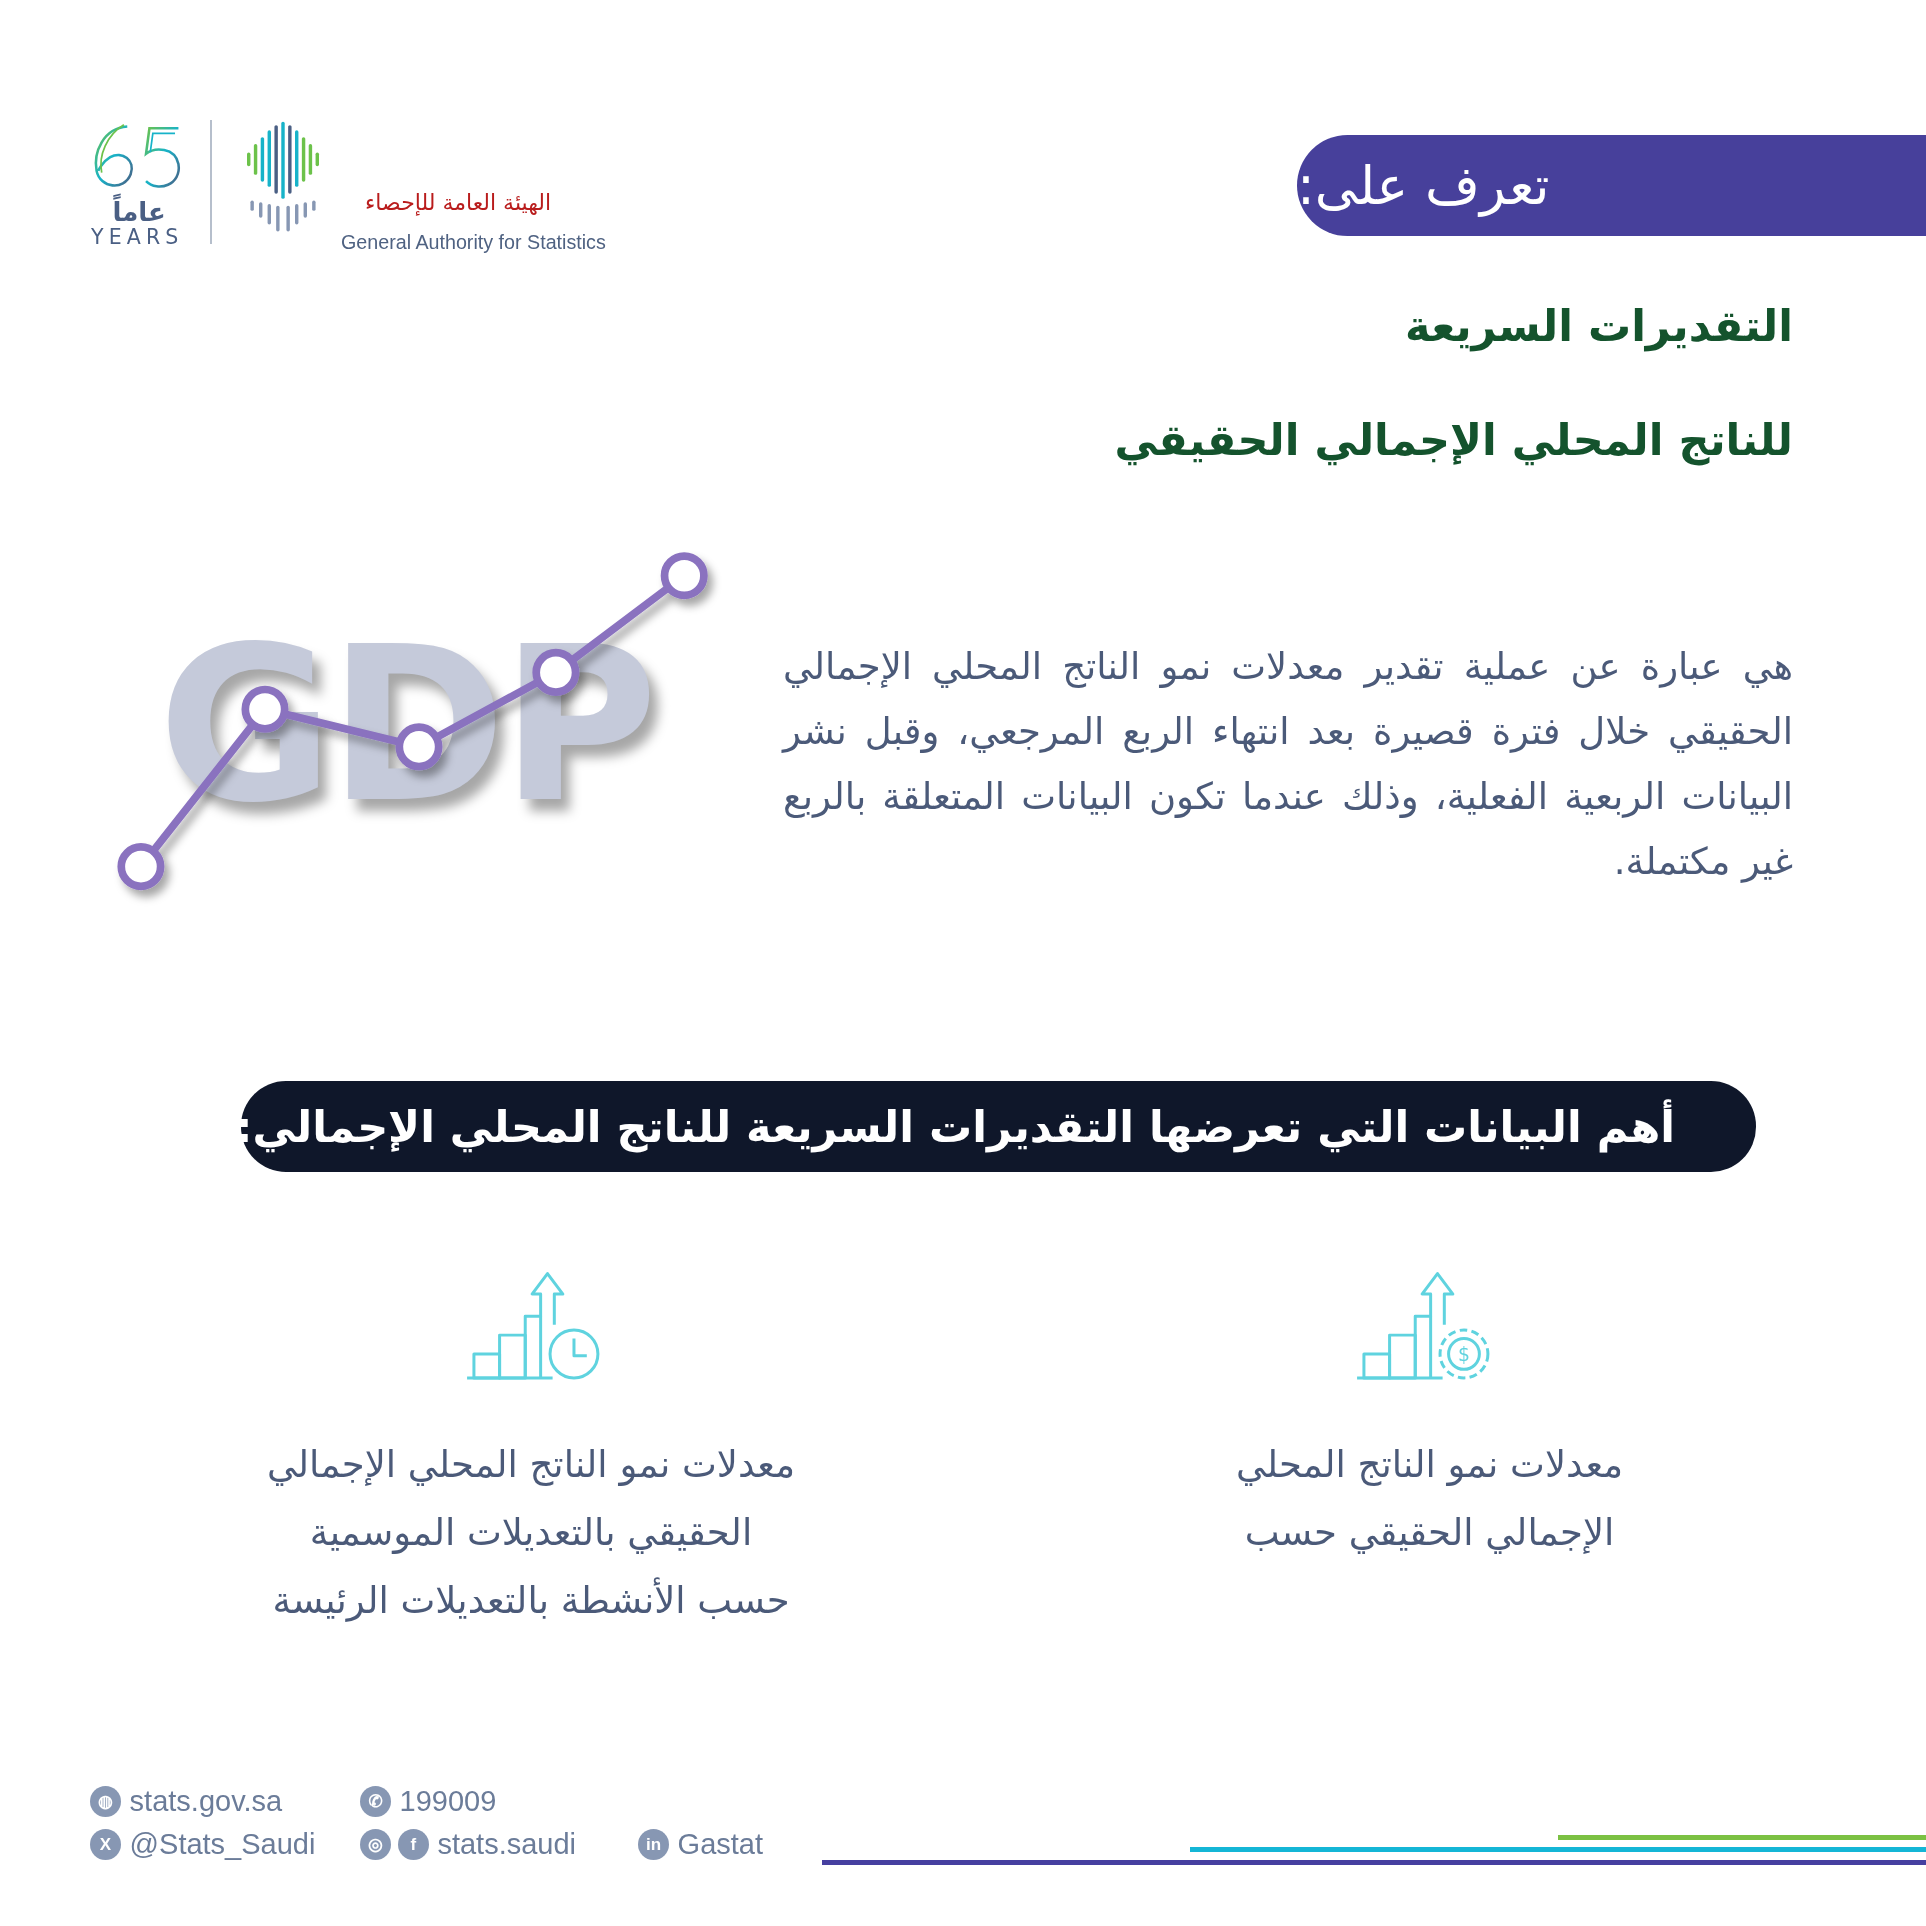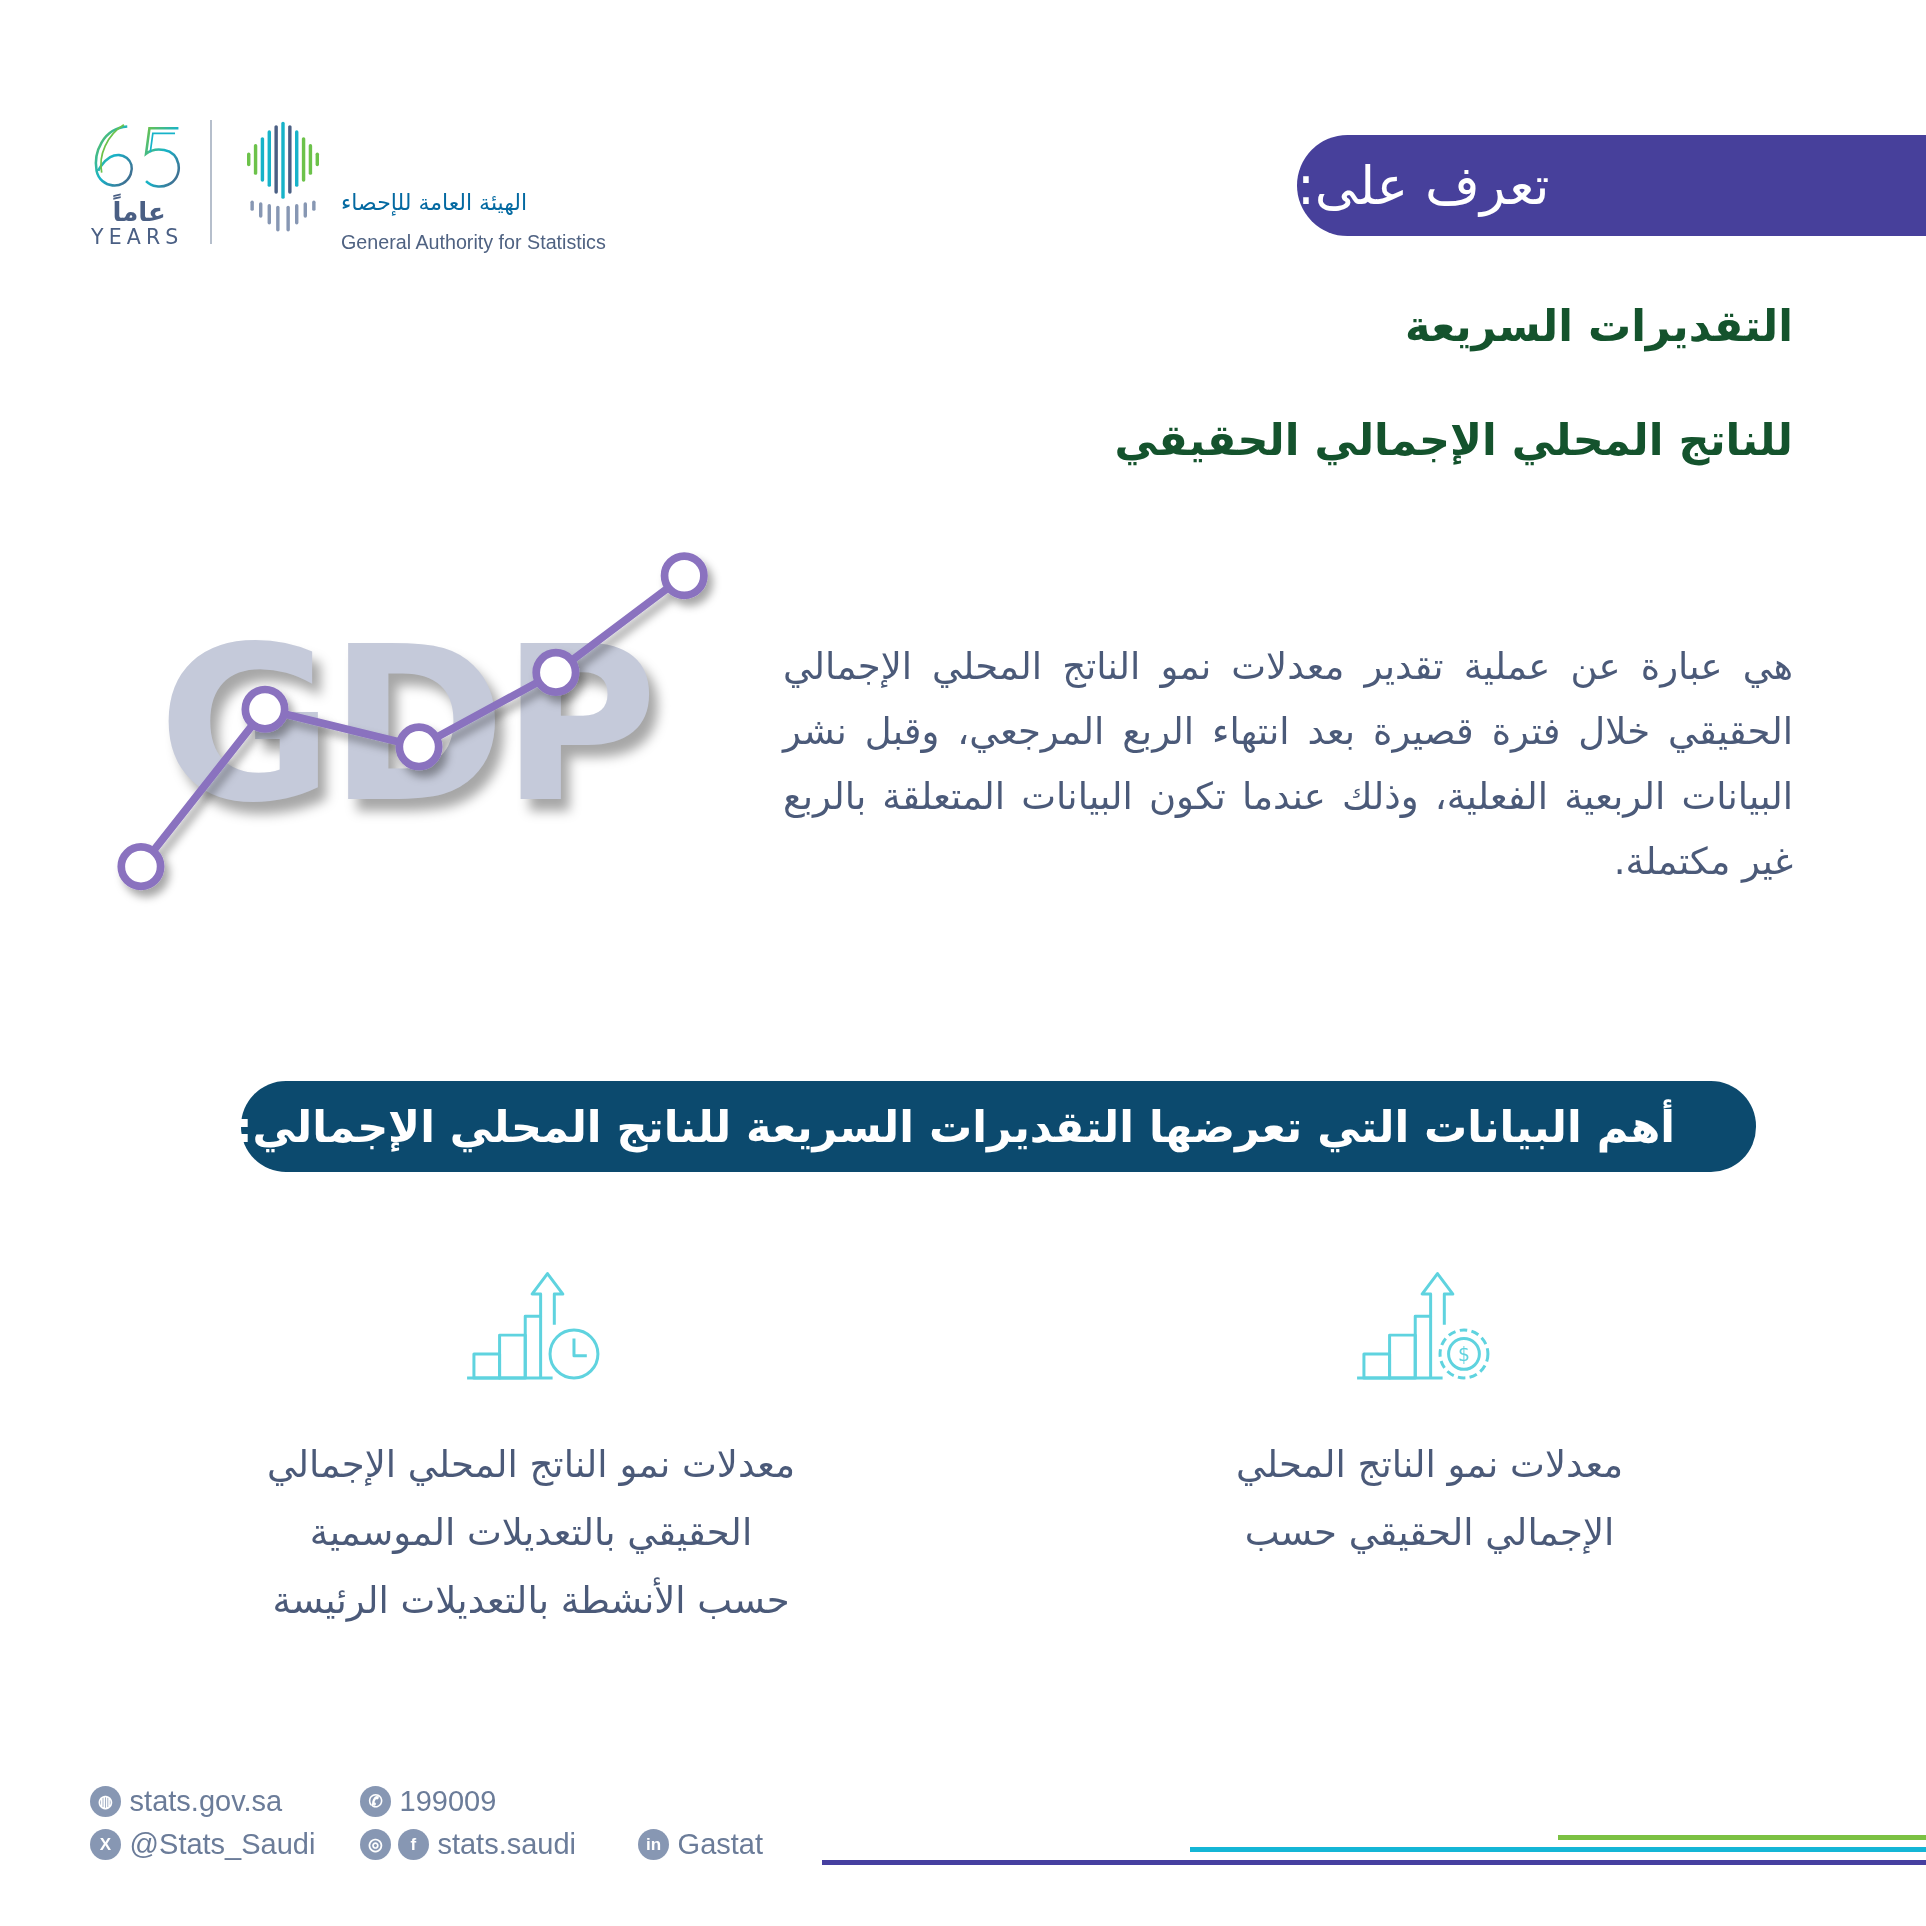--- a/index.html
+++ b/index.html
@@ -11,42 +11,42 @@
   .abs { position: absolute; }
 
   
   .logo-65 { left: 86px; top: 118px; width: 103px; height: 128px; }
   .logo-65 .ar { position: absolute; left: 1.7px; top: 75px; width: 103px; text-align: center; direction: rtl;
     font-size: 26px; color: #4a5f84; font-weight: 700; }
   .logo-65 .years { position: absolute; left: 5.1px; top: 107px; font-size: 20.5px; letter-spacing: 5.1px; color: #4a5f84; }
   .logo-sep { left: 210px; top: 120px; width: 1.7px; height: 124px; background: #b6bfcc; }
   .gastat-mark { left: 240px; top: 120px; width: 86px; height: 120px; }
   .gastat-text { left: 341px; top: 190px; }
-  .gastat-ar { direction: rtl; font-size: 22px; color: #0369a1; letter-spacing: 1.7px; white-space: nowrap; text-align: left; }
+  .gastat-ar { direction: rtl; font-size: 22px; color: #b91c1c; letter-spacing: 1.7px; white-space: nowrap; text-align: left; margin-left: 24px; }
   .gastat-en { font-family: "Liberation Sans", sans-serif; font-size: 19.7px; color: #4f6282; margin-top: 16px; white-space: nowrap; }
 
   
   .title-pill { left: 1297px; top: 135px; width: 629px; height: 101px; background: #47409b;
     border-radius: 51px 0 0 51px; display: flex; align-items: center; justify-content: flex-start; }
   .title-pill span { color: #ffffff; font-size: 53px; direction: rtl; margin-right: 141px; font-weight: 400; }
 
   .heading { right: 133px; text-align: right; direction: rtl; color: #14532d; font-weight: 700; font-size: 43px; white-space: nowrap; }
   .heading.l1 { top: 301px; }
   .heading.l2 { top: 415px; }
 
   
   .gdp-wrap { left: 111px; top: 548px; width: 616px; height: 360px; }
   .gdp-letters { position: absolute; left: 47px; top: 70px; font-family: "DejaVu Sans", sans-serif; font-weight: 900;
     font-size: 214px; letter-spacing: -5.1px; color: #c5cada; text-shadow: 8.6px 12px 12px rgba(0,0,0,0.35); line-height: 1; }
 
   .desc { right: 133px; top: 634px; width: 1010px; direction: rtl; text-align: justify; text-align-last: right;
     color: #4b5a79; font-size: 37px; line-height: 65px; }
 
   
-  .teal-pill { left: 241px; top: 1081px; width: 1515px; height: 91px; background: #0c4a6e; border-radius: 45px;
+  .teal-pill { left: 241px; top: 1081px; width: 1515px; height: 91px; background: #0f172a; border-radius: 45px;
     display: flex; align-items: center; justify-content: flex-end; }
   .teal-pill .dot { width: 26px; height: 26px; border-radius: 50%; background: #fff; margin-right: 62px; margin-left: 19px; }
   .teal-pill .txt { color: #ffffff; font-size: 43px; font-weight: 700; direction: rtl; white-space: nowrap; }
 
   .icon-box { width: 137px; height: 124px; }
   .icon-left { left: 467px; top: 1265px; }
   .icon-right { left: 1357px; top: 1265px; }
 
   .feat { direction: rtl; text-align: center; color: #4b5a79; font-size: 37px; line-height: 68px; }
   .feat-left { left: 214px; top: 1431px; width: 634px; }

